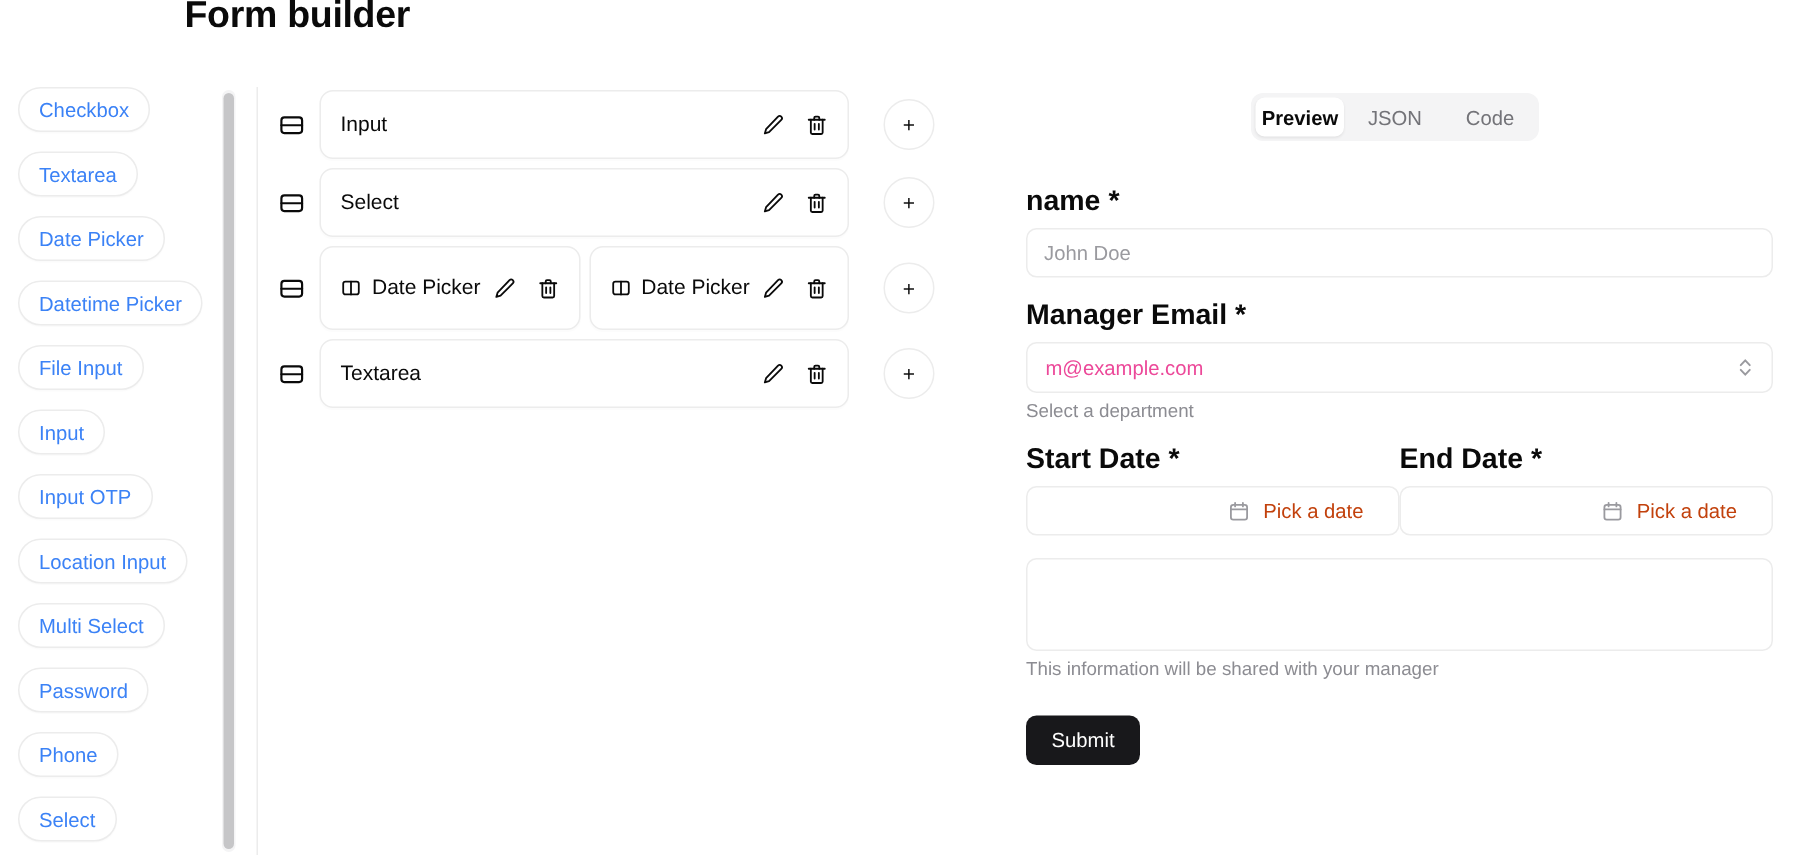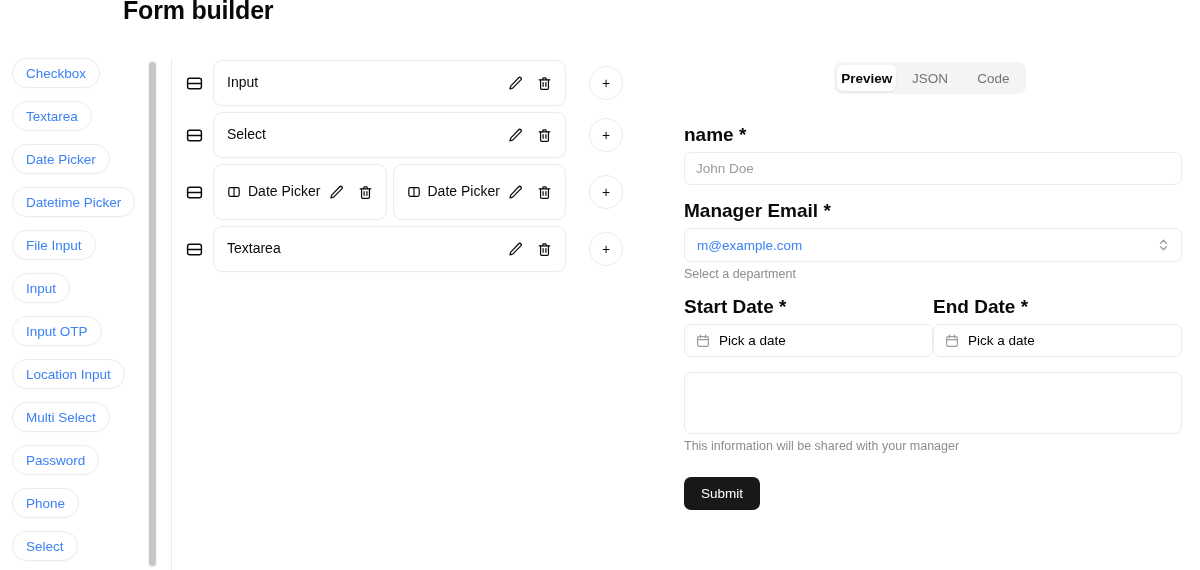--- a/index.html
+++ b/index.html
@@ -191,40 +191,41 @@
     width: 100%;
     height: 34px;
     border: 1px solid #ececec;
     border-radius: 7px;
     background: #fff;
     display: flex; align-items: center;
     padding: 0 12px;
     font-size: 13.5px;
     cursor: pointer;
   }
-  .f-select .sel-val { flex: 1; color: #3b82f6; }
+  .f-select .sel-val { flex: 1; color: #ec4899; }
   .f-help {
     font-size: 12.5px;
     color: #8c8c92;
     margin-top: 5px;
   }
   .f-row2 { display: flex; gap: 0; }
   .f-row2 > .f-group { flex: 1; margin-bottom: 15px; }
   .date-input {
     width: 100%;
     height: 33px;
     border: 1px solid #ececec;
     border-radius: 7px;
     background: #fff;
     display: flex; align-items: center;
     gap: 9px;
-    padding: 0 11px;
-    font-size: 13.5px;
-    color: #000000;
+    padding: 0 23px;
+    font-size: 13.5px;
+    color: #c2410c;
     cursor: pointer;
+    justify-content: flex-end;
   }
   .f-textarea {
     width: 100%;
     height: 62px;
     border: 1px solid #ececec;
     border-radius: 7px;
     background: #fff;
     resize: none;
     padding: 8px 11px;
     font-size: 13.5px;

